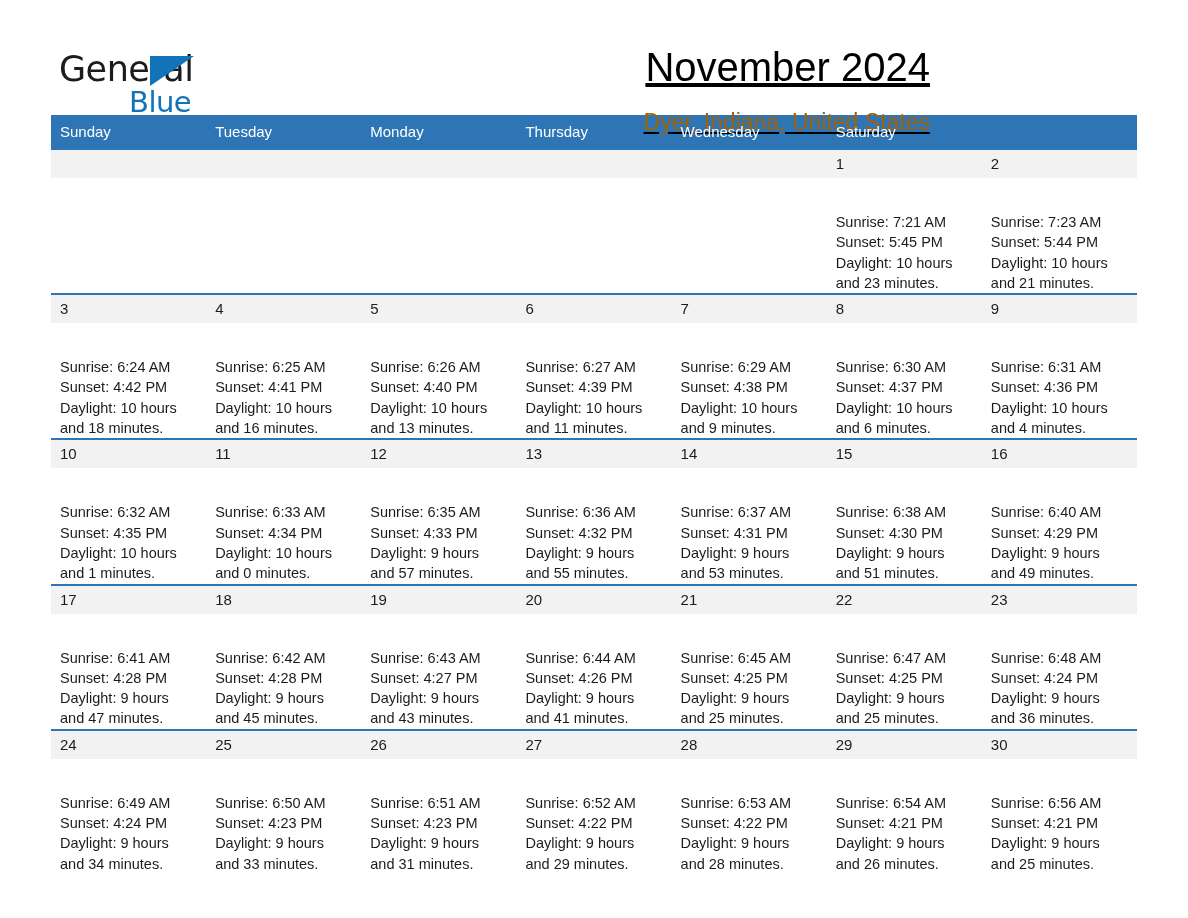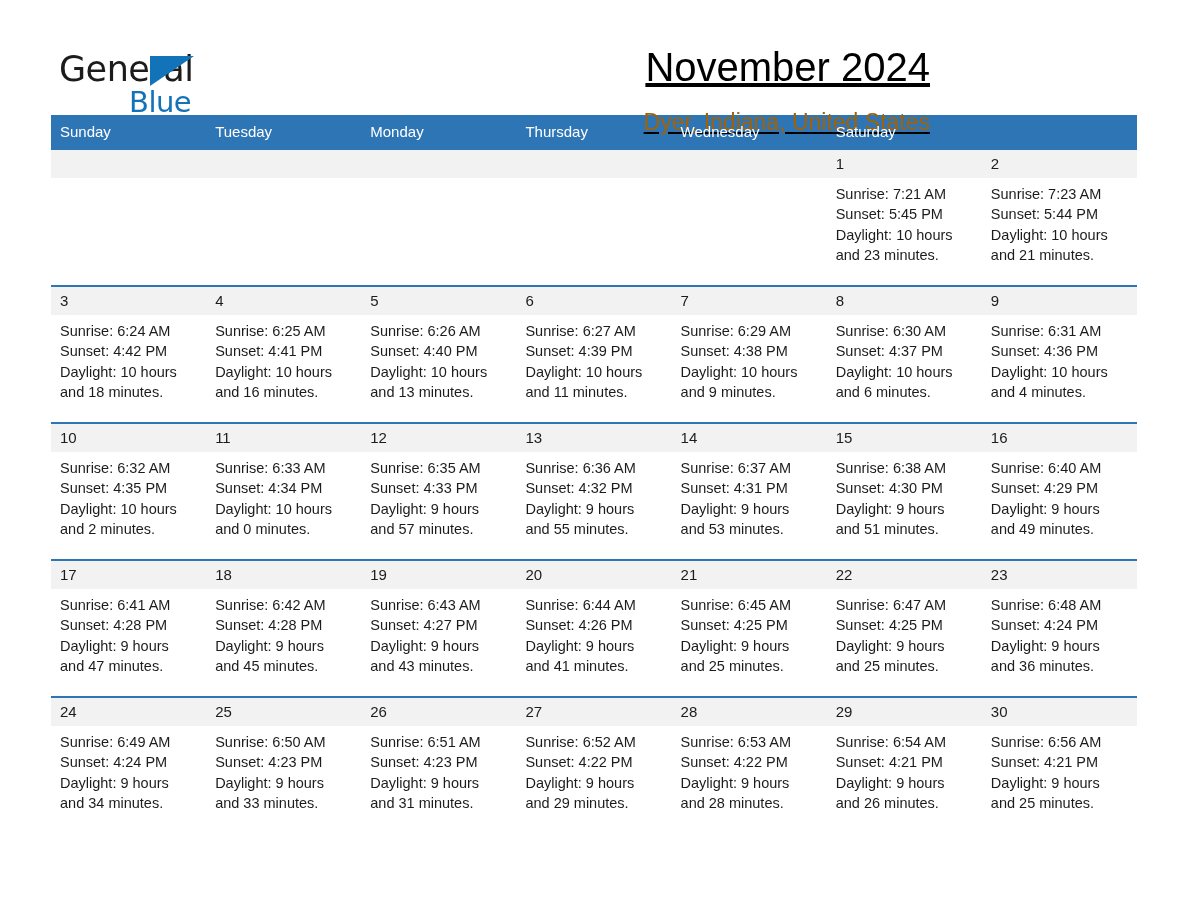--- a/index.html
+++ b/index.html
@@ -127,20 +127,21 @@
     color: #1c1c1c;
     padding: 5px 0 5px 9px;
     min-height: 28px;
     box-sizing: border-box;
   }
   .day-number.empty {
     color: transparent;
   }
   .day-body {
     padding: 6px 9px 0 9px;
+    margin-top: 28px;
   }
   .day-line {
     font-size: 14.5px;
     line-height: 20.3px;
     color: #1c1c1c;
     white-space: nowrap;
   }
 </style>
 </head>
 <body>
@@ -277,21 +278,21 @@
             </div>
           </div>
         </div>
         <div class="week-row">
           <div class="day-cell">
             <div class="day-number">10</div>
             <div class="day-body">
               <div class="day-line">Sunrise: 6:32 AM</div>
               <div class="day-line">Sunset: 4:35 PM</div>
               <div class="day-line">Daylight: 10 hours</div>
-              <div class="day-line">and 2 minutes.</div>
+              <div class="day-line">and 1 minutes.</div>
             </div>
           </div>
           <div class="day-cell">
             <div class="day-number">11</div>
             <div class="day-body">
               <div class="day-line">Sunrise: 6:33 AM</div>
               <div class="day-line">Sunset: 4:34 PM</div>
               <div class="day-line">Daylight: 10 hours</div>
               <div class="day-line">and 0 minutes.</div>
             </div>

